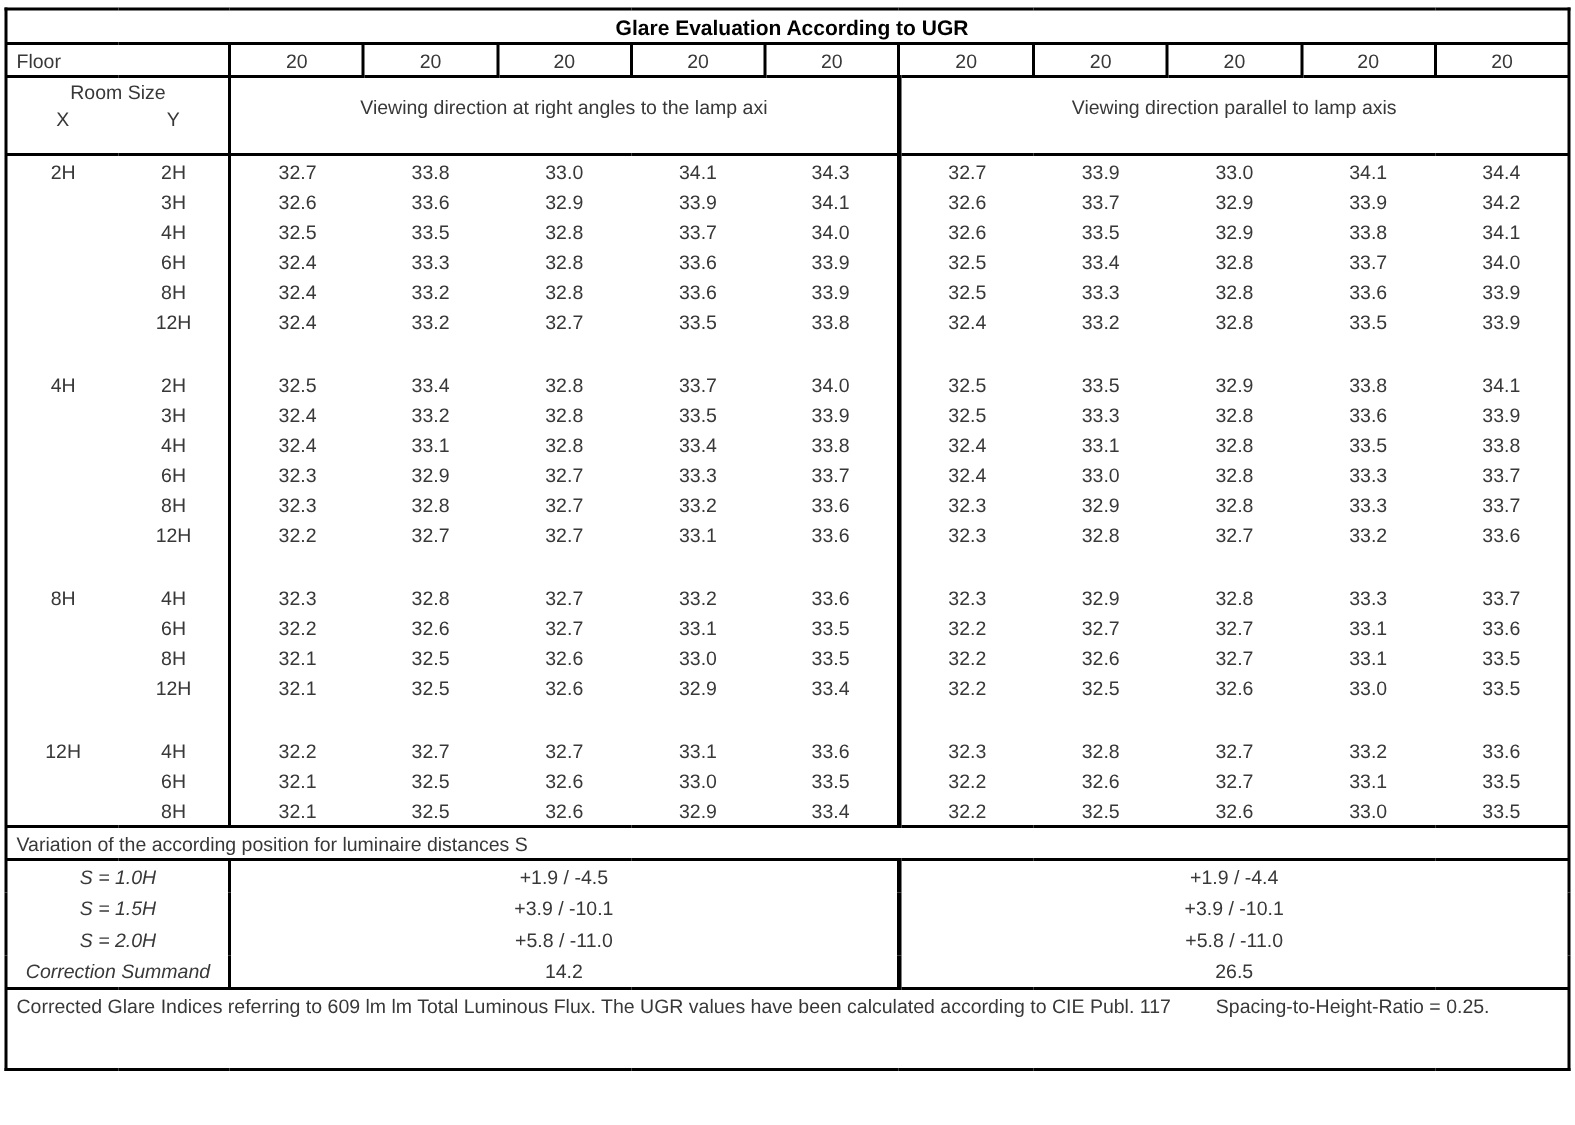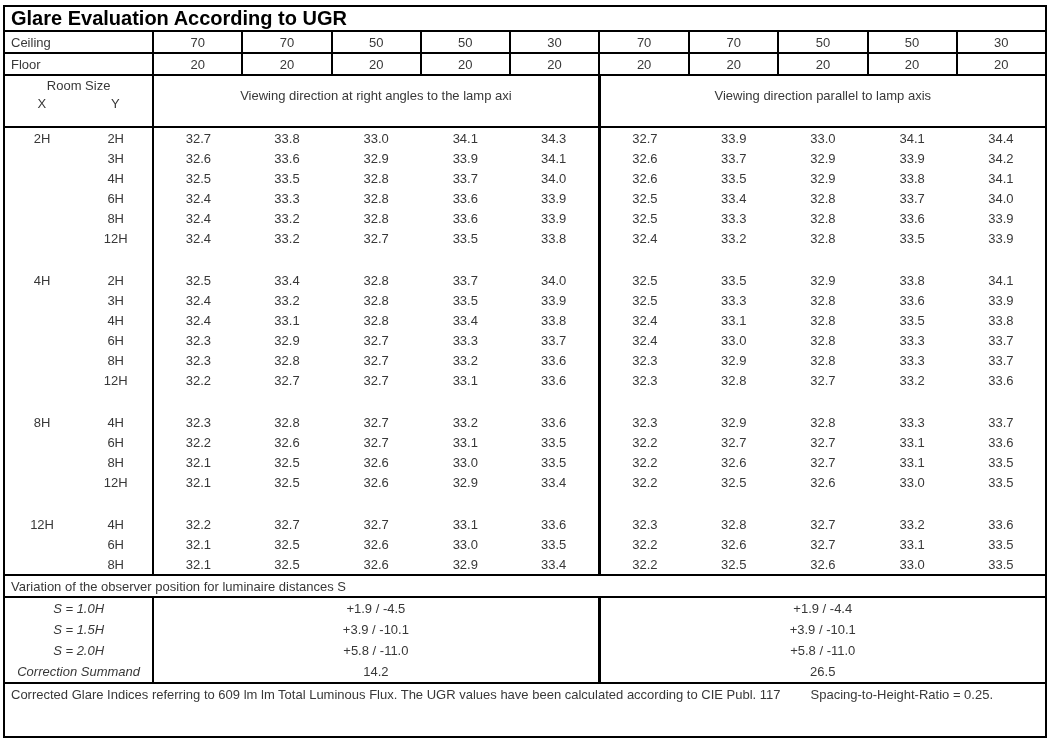--- a/index.html
+++ b/index.html
@@ -9,22 +9,22 @@
     font-size:13px; color:#383838;
   }
   table.ugr {
     position:absolute; top:5px; left:3px; width:1044px;
     border-collapse:collapse; table-layout:fixed;
     border:2px solid #000;
   }
   td { padding:0; margin:0; text-align:center; vertical-align:middle;
        overflow:hidden; white-space:nowrap; font-size:13px; }
   
-  tr.title td { height:21px; border-bottom:2px solid #000; text-align:left;
-                padding-left:6px; font-weight:bold; font-size:20px; color:#000; }
+  tr.title td { height:21px; border-bottom:2px solid #000; text-align:center;
+                padding-left:6px; font-weight:bold; font-size:14px; color:#000; }
   
   tr.surface td { height:20px; border-bottom:2px solid #000; }
   tr.surface td.lbl { text-align:left; padding-left:6px; }
   tr.surface td.v { border-left:2px solid #000; }
   
   tr.ghead td { height:38px; border-bottom:2px solid #000; }
   td.xycell { vertical-align:top; }
   .rs { height:19px; line-height:19px; }
   .xyrow { display:flex; }
   .xyrow span { flex:1; height:18px; line-height:18px; }
@@ -66,33 +66,20 @@
         <col style="width:89px">
     </colgroup>
 
     <tbody>
       <tr class="title">
         <td colspan="12">Glare Evaluation According to UGR</td>
       </tr>
     </tbody>
 
     <tbody id="t-surfaces">
-        <tr class="surface">
-          <td class="lbl" colspan="2">Ceiling</td>
-          <td class="v">70</td>
-          <td class="v">70</td>
-          <td class="v">50</td>
-          <td class="v">50</td>
-          <td class="v">30</td>
-          <td class="v">70</td>
-          <td class="v">70</td>
-          <td class="v">50</td>
-          <td class="v">50</td>
-          <td class="v">30</td>
-        </tr>
         <tr class="surface">
           <td class="lbl" colspan="2">Floor</td>
           <td class="v">20</td>
           <td class="v">20</td>
           <td class="v">20</td>
           <td class="v">20</td>
           <td class="v">20</td>
           <td class="v">20</td>
           <td class="v">20</td>
           <td class="v">20</td>
@@ -394,21 +381,21 @@
           <td class="mid">32.2</td>
           <td>32.5</td>
           <td>32.6</td>
           <td>33.0</td>
           <td>33.5</td>
         </tr>
       </tbody>
 
     <tbody>
       <tr class="varhead">
-        <td colspan="12">Variation of the observer position for luminaire distances S</td>
+        <td colspan="12">Variation of the according position for luminaire distances S</td>
       </tr>
     </tbody>
 
     <tbody id="t-variation">
         <tr class="vrow">
           <td class="lbl2" colspan="2">S = 1.0H</td>
           <td class="half" colspan="5">+1.9 / -4.5</td>
           <td class="half mid" colspan="5">+1.9 / -4.4</td>
         </tr>
         <tr class="vrow">

